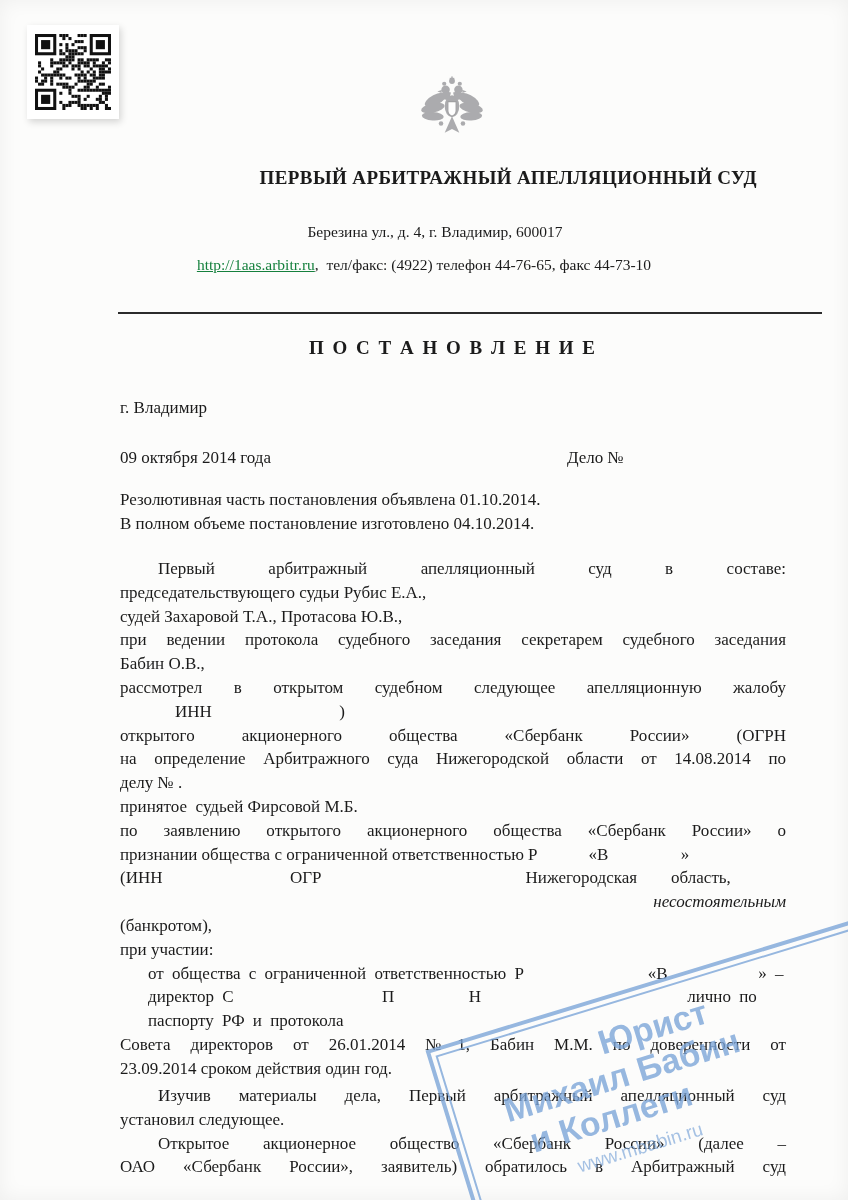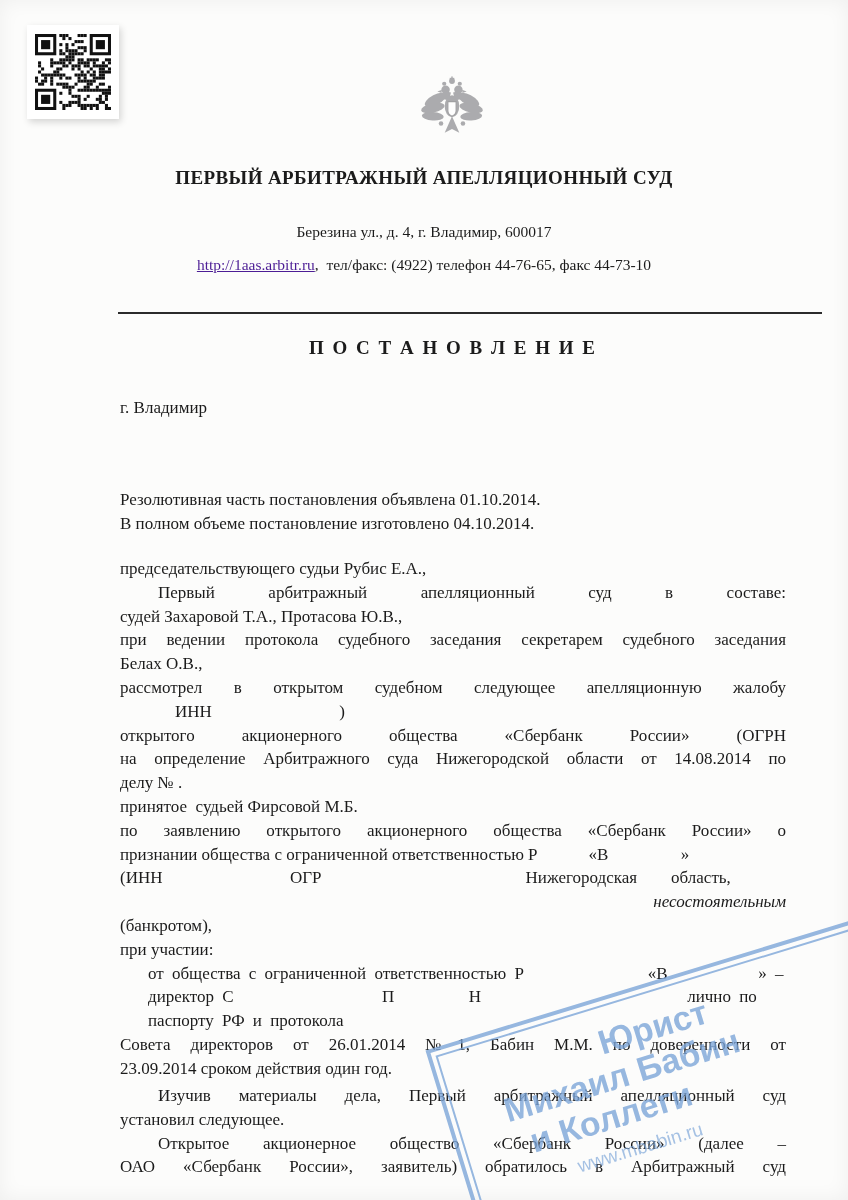--- a/index.html
+++ b/index.html
@@ -11,25 +11,25 @@
     box-shadow: inset 0 0 20px rgba(0,0,0,.055);
   }
   
   .qr-wrap { position:absolute; left:27px; top:25px; width:92px; height:94px;
     background:#fff; box-shadow:2px 3px 7px rgba(0,0,0,.16); display:flex;
     align-items:center; justify-content:center; }
   .qr-wrap svg { display:block; }
   
   .emblem { position:absolute; left:419px; top:76px; opacity:.8; }
   
-  .court-name { position:absolute; left:91px; top:167px; width:666px; text-align:center;
+  .court-name { position:absolute; left:91px; top:167px; width:666px; text-align:right;
     font-weight:bold; font-size:19px; letter-spacing:.4px; }
-  .address { position:absolute; left:91px; top:223px; width:666px; text-align:center; font-size:15.5px; }
+  .address { position:absolute; left:102px; top:223px; width:666px; text-align:center; font-size:15.5px; }
   .contact { position:absolute; left:91px; top:256px; width:666px; text-align:center; font-size:15.5px; }
-  .weblink { color:#4c1d95; text-decoration:underline; cursor:pointer; }
+  .weblink { color:#15803d; text-decoration:underline; cursor:pointer; }
   .rule { position:absolute; left:118px; top:312px; width:704px; border-top:2px solid #2b2b2b; }
   .doc-title { position:absolute; left:120px; top:337px; width:666px; text-align:center;
     font-weight:bold; font-size:19px; letter-spacing:2px; }
   .city { position:absolute; left:120px; top:398px; font-size:17px; }
   .daterow { position:absolute; left:120px; top:448px; width:666px; font-size:17px; }
   .caseno { position:absolute; left:447px; top:0; }
   .res1 { position:absolute; left:120px; top:490px; width:666px; font-size:17px; }
   .res2 { position:absolute; left:120px; top:514px; width:666px; font-size:17px; }
   
   .body1 { position:absolute; left:120px; top:557px; width:666px; }
@@ -311,29 +311,33 @@
 
   <div class="court-name">ПЕРВЫЙ АРБИТРАЖНЫЙ АПЕЛЛЯЦИОННЫЙ СУД</div>
   <div class="address">Березина ул., д. 4, г. Владимир, 600017</div>
   <div class="contact">
     <span class="weblink">http://1aas.arbitr.ru</span><span>,&nbsp; тел/факс: (4922) телефон 44-76-65, факс 44-73-10</span>
   </div>
   <div class="rule"></div>
 
   <div class="doc-title">П О С Т А Н О В Л Е Н И Е</div>
   <div class="city">г. Владимир</div>
+  <div class="daterow">
+    <span>09 октября 2014 года</span>
+    <span class="caseno">Дело №</span>
+  </div>
   <div class="res1">Резолютивная часть постановления объявлена 01.10.2014.</div>
   <div class="res2">В полном объеме постановление изготовлено 04.10.2014.</div>
 
   <div class="body1">
+    <div class="bl j ind">Первый арбитражный апелляционный суд в составе:</div>
     <div class="bl">председательствующего судьи Рубис Е.А.,</div>
-    <div class="bl j ind">Первый арбитражный апелляционный суд в составе:</div>
     <div class="bl">судей Захаровой Т.А., Протасова Ю.В.,</div>
     <div class="bl j">при ведении протокола судебного заседания секретарем судебного заседания</div>
-    <div class="bl">Белах О.В.,</div>
+    <div class="bl">Бабин О.В.,</div>
     <div class="bl j">рассмотрел в открытом судебном следующее апелляционную жалобу</div>
     <div class="bl pad">ИНН&nbsp;&nbsp;&nbsp;&nbsp;&nbsp;&nbsp;&nbsp;&nbsp;&nbsp;&nbsp;&nbsp;&nbsp;&nbsp;&nbsp;&nbsp;&nbsp;&nbsp;&nbsp;&nbsp;&nbsp;&nbsp;&nbsp;&nbsp;&nbsp;&nbsp;&nbsp;&nbsp;&nbsp;&nbsp;&nbsp;)</div>
     <div class="bl j">открытого акционерного общества «Сбербанк России» (ОГРН</div>
     <div class="bl j">на определение Арбитражного суда Нижегородской области от 14.08.2014 по</div>
     <div class="bl">делу № .</div>
     <div class="bl">принятое&nbsp; судьей Фирсовой М.Б.</div>
     <div class="bl j">по заявлению открытого акционерного общества «Сбербанк России» о</div>
     <div class="bl">признании общества с ограниченной ответственностью Р&nbsp;&nbsp;&nbsp;&nbsp;&nbsp;&nbsp;&nbsp;&nbsp;&nbsp;&nbsp;&nbsp;&nbsp;«В&nbsp;&nbsp;&nbsp;&nbsp;&nbsp;&nbsp;&nbsp;&nbsp;&nbsp;&nbsp;&nbsp;&nbsp;&nbsp;&nbsp;&nbsp;&nbsp;&nbsp;»</div>
     <div class="bl">(ИНН&nbsp;&nbsp;&nbsp;&nbsp;&nbsp;&nbsp;&nbsp;&nbsp;&nbsp;&nbsp;&nbsp;&nbsp;&nbsp;&nbsp;&nbsp;&nbsp;&nbsp;&nbsp;&nbsp;&nbsp;&nbsp;&nbsp;&nbsp;&nbsp;&nbsp;&nbsp;&nbsp;&nbsp;&nbsp;&nbsp;ОГР&nbsp;&nbsp;&nbsp;&nbsp;&nbsp;&nbsp;&nbsp;&nbsp;&nbsp;&nbsp;&nbsp;&nbsp;&nbsp;&nbsp;&nbsp;&nbsp;&nbsp;&nbsp;&nbsp;&nbsp;&nbsp;&nbsp;&nbsp;&nbsp;&nbsp;&nbsp;&nbsp;&nbsp;&nbsp;&nbsp;&nbsp;&nbsp;&nbsp;&nbsp;&nbsp;&nbsp;&nbsp;&nbsp;&nbsp;&nbsp;&nbsp;&nbsp;&nbsp;&nbsp;&nbsp;&nbsp;&nbsp;&nbsp;Нижегородская&nbsp;&nbsp;&nbsp;&nbsp;&nbsp;&nbsp;&nbsp;&nbsp;область,</div>
     <div class="bl r">несостоятельным</div>

